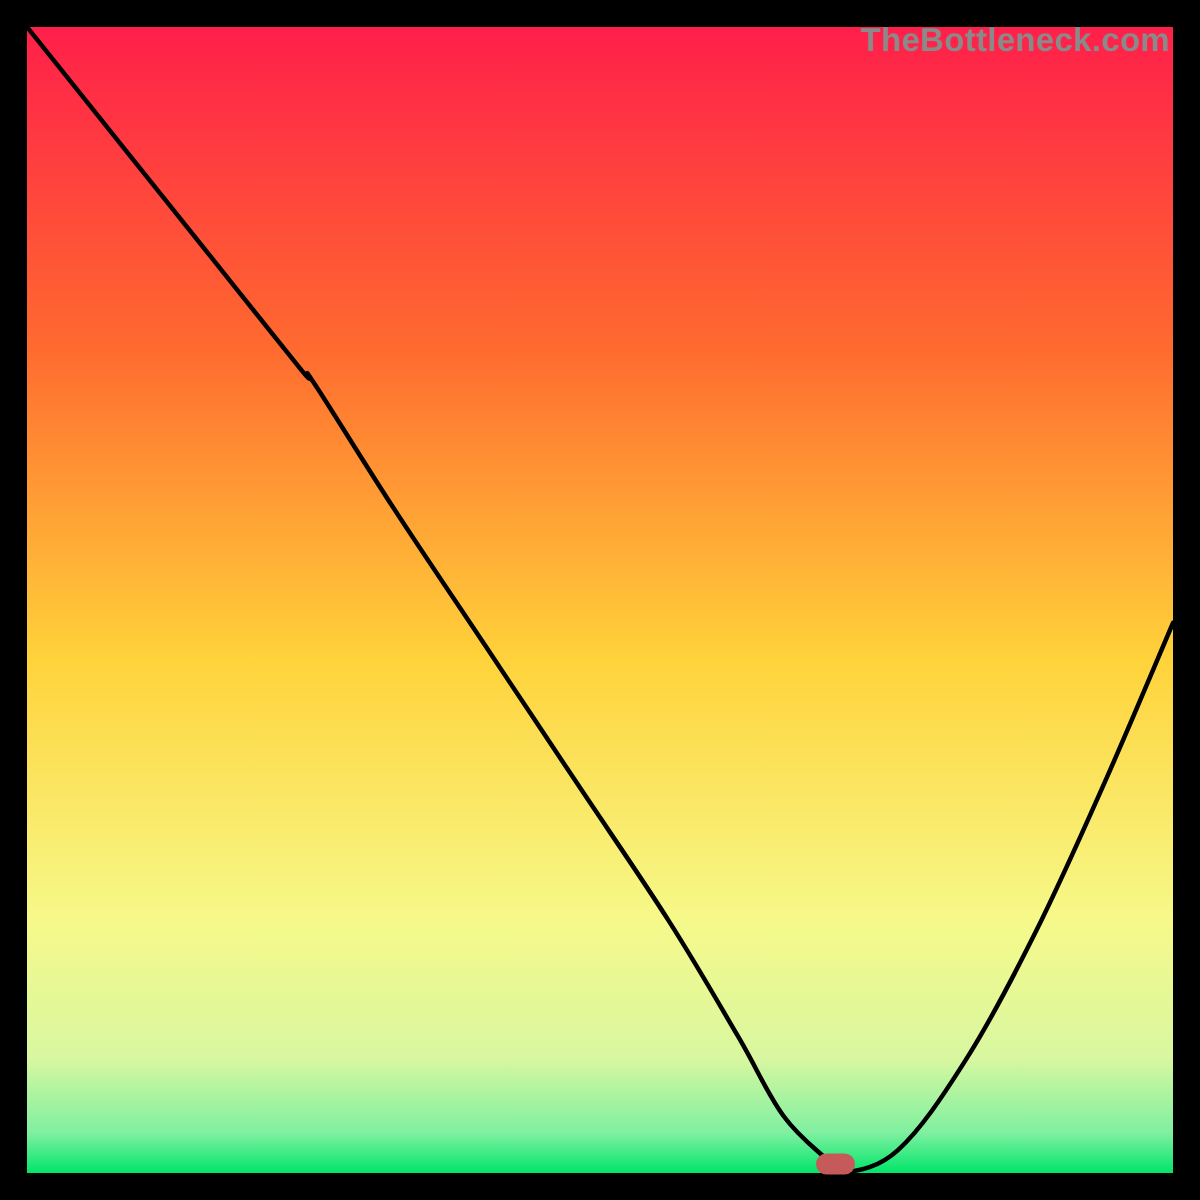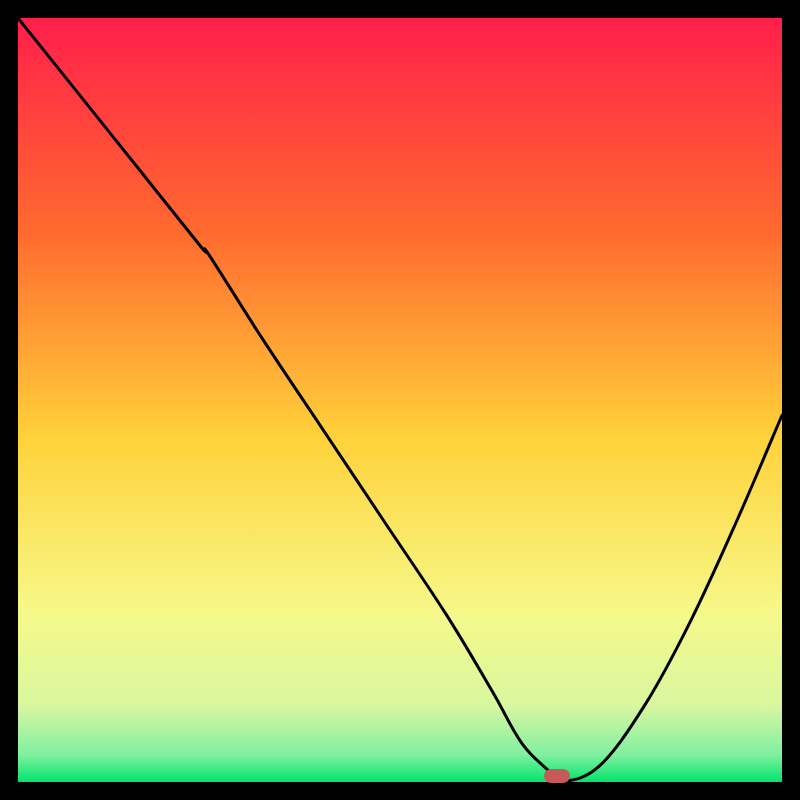--- a/index.html
+++ b/index.html
@@ -57,13 +57,14 @@
           <stop offset="78%" stop-color="#f6f98a"></stop>
           <stop offset="90%" stop-color="#d8f7a0"></stop>
           <stop offset="96.5%" stop-color="#7ff0a0"></stop>
           <stop offset="100%" stop-color="#00e56a"></stop>
         </linearGradient>
     </defs>
     <rect x="0" y="0" width="764" height="764" fill="url(#bg-grad)"></rect>
     <path id="curve-path" fill="none" stroke-width="3" stroke-linejoin="round" stroke-linecap="round" d="M 0 0 C 11.0016 13.751999999999995, 39.116800000000005 48.89599999999999, 61.120000000000005 76.39999999999998 C 83.1232 103.90399999999997, 100.23680000000002 125.29599999999994, 122.24000000000001 152.79999999999995 C 144.2432 180.30399999999997, 170.98319999999998 214.07280000000003, 183.35999999999999 229.20000000000005 C 195.7368 244.32720000000006, 179.9984 220.33760000000004, 191 236.84000000000003 C 202.0016 253.34240000000003, 223.852 289.25040000000007, 244.48000000000002 320.88000000000005 C 265.108 352.50960000000003, 283.59680000000003 379.5552, 305.6 412.56 C 327.6032 445.5648, 344.7168 471.2352, 366.71999999999997 504.24 C 388.72319999999996 537.2447999999999, 408.58720000000005 565.6655999999999, 427.84000000000003 595.92 C 447.0928 626.1744, 459.928 648.9416000000001, 473.68 672.32 C 487.432 695.6984, 493.2384 710.6727999999999, 504.24 725.8 C 515.2416 740.9272, 527.924 749.484, 534.8 756.36 C 541.6759999999999 763.236, 534.1887999999999 765.3752, 542.4399999999999 764 C 550.6912 762.6248, 565.5128 762.472, 580.64 748.72 C 595.7672 734.9680000000001, 609.9776 713.7288000000001, 626.48 687.6 C 642.9824 661.4712, 655.8176000000001 636.5648, 672.32 603.56 C 688.8224 570.5551999999999, 701.6576 541.3704, 718.16 504.24 C 734.6623999999999 467.1096, 755.7488 416.5328, 764 397.28000000000003" stroke="#000000"></path>
   </svg>
   <div class="marker" id="marker" style="left: 538.62px; top: 757.888px; background: rgb(198, 90, 90);"></div>
+  <div class="watermark">TheBottleneck.com</div>
 </div>
 
 </body></html>

